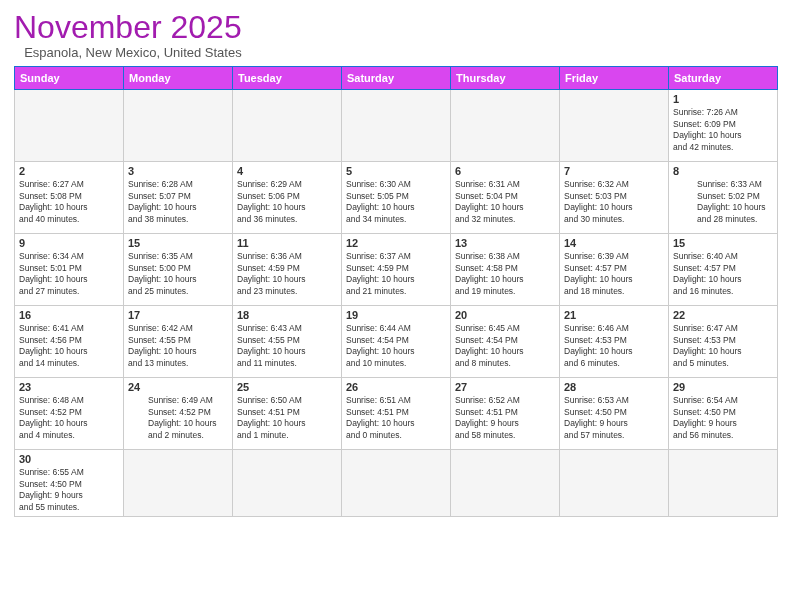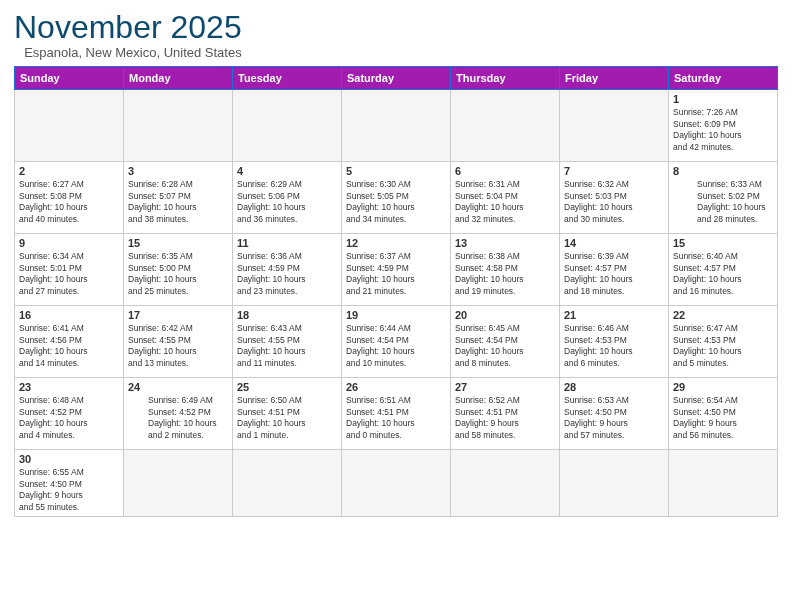--- a/index.html
+++ b/index.html
@@ -30,36 +30,36 @@
     .logo-icon {
       width: 28px;
       height: 28px;
       margin-left: 2px;
     }
     .title-block {
       text-align: right;
     }
     .month-year {
       font-size: 32px;
-      color: #0c4a6e;
+      color: #a21caf;
       font-weight: normal;
       line-height: 1.1;
     }
     .location {
       font-size: 13px;
       color: #555;
     }
     .calendar {
       width: 100%;
       border-collapse: collapse;
       border: 1px solid #ccc;
       font-size: 9.5px;
     }
     .calendar th {
-      background: #a21caf;
+      background: #d946ef;
       color: #fff;
       text-align: left;
       padding: 5px 5px;
       font-size: 11px;
       font-weight: bold;
       border: 1px solid #1a6fd4;
     }
     .calendar td {
       border: 1px solid #ccc;
       vertical-align: top;

